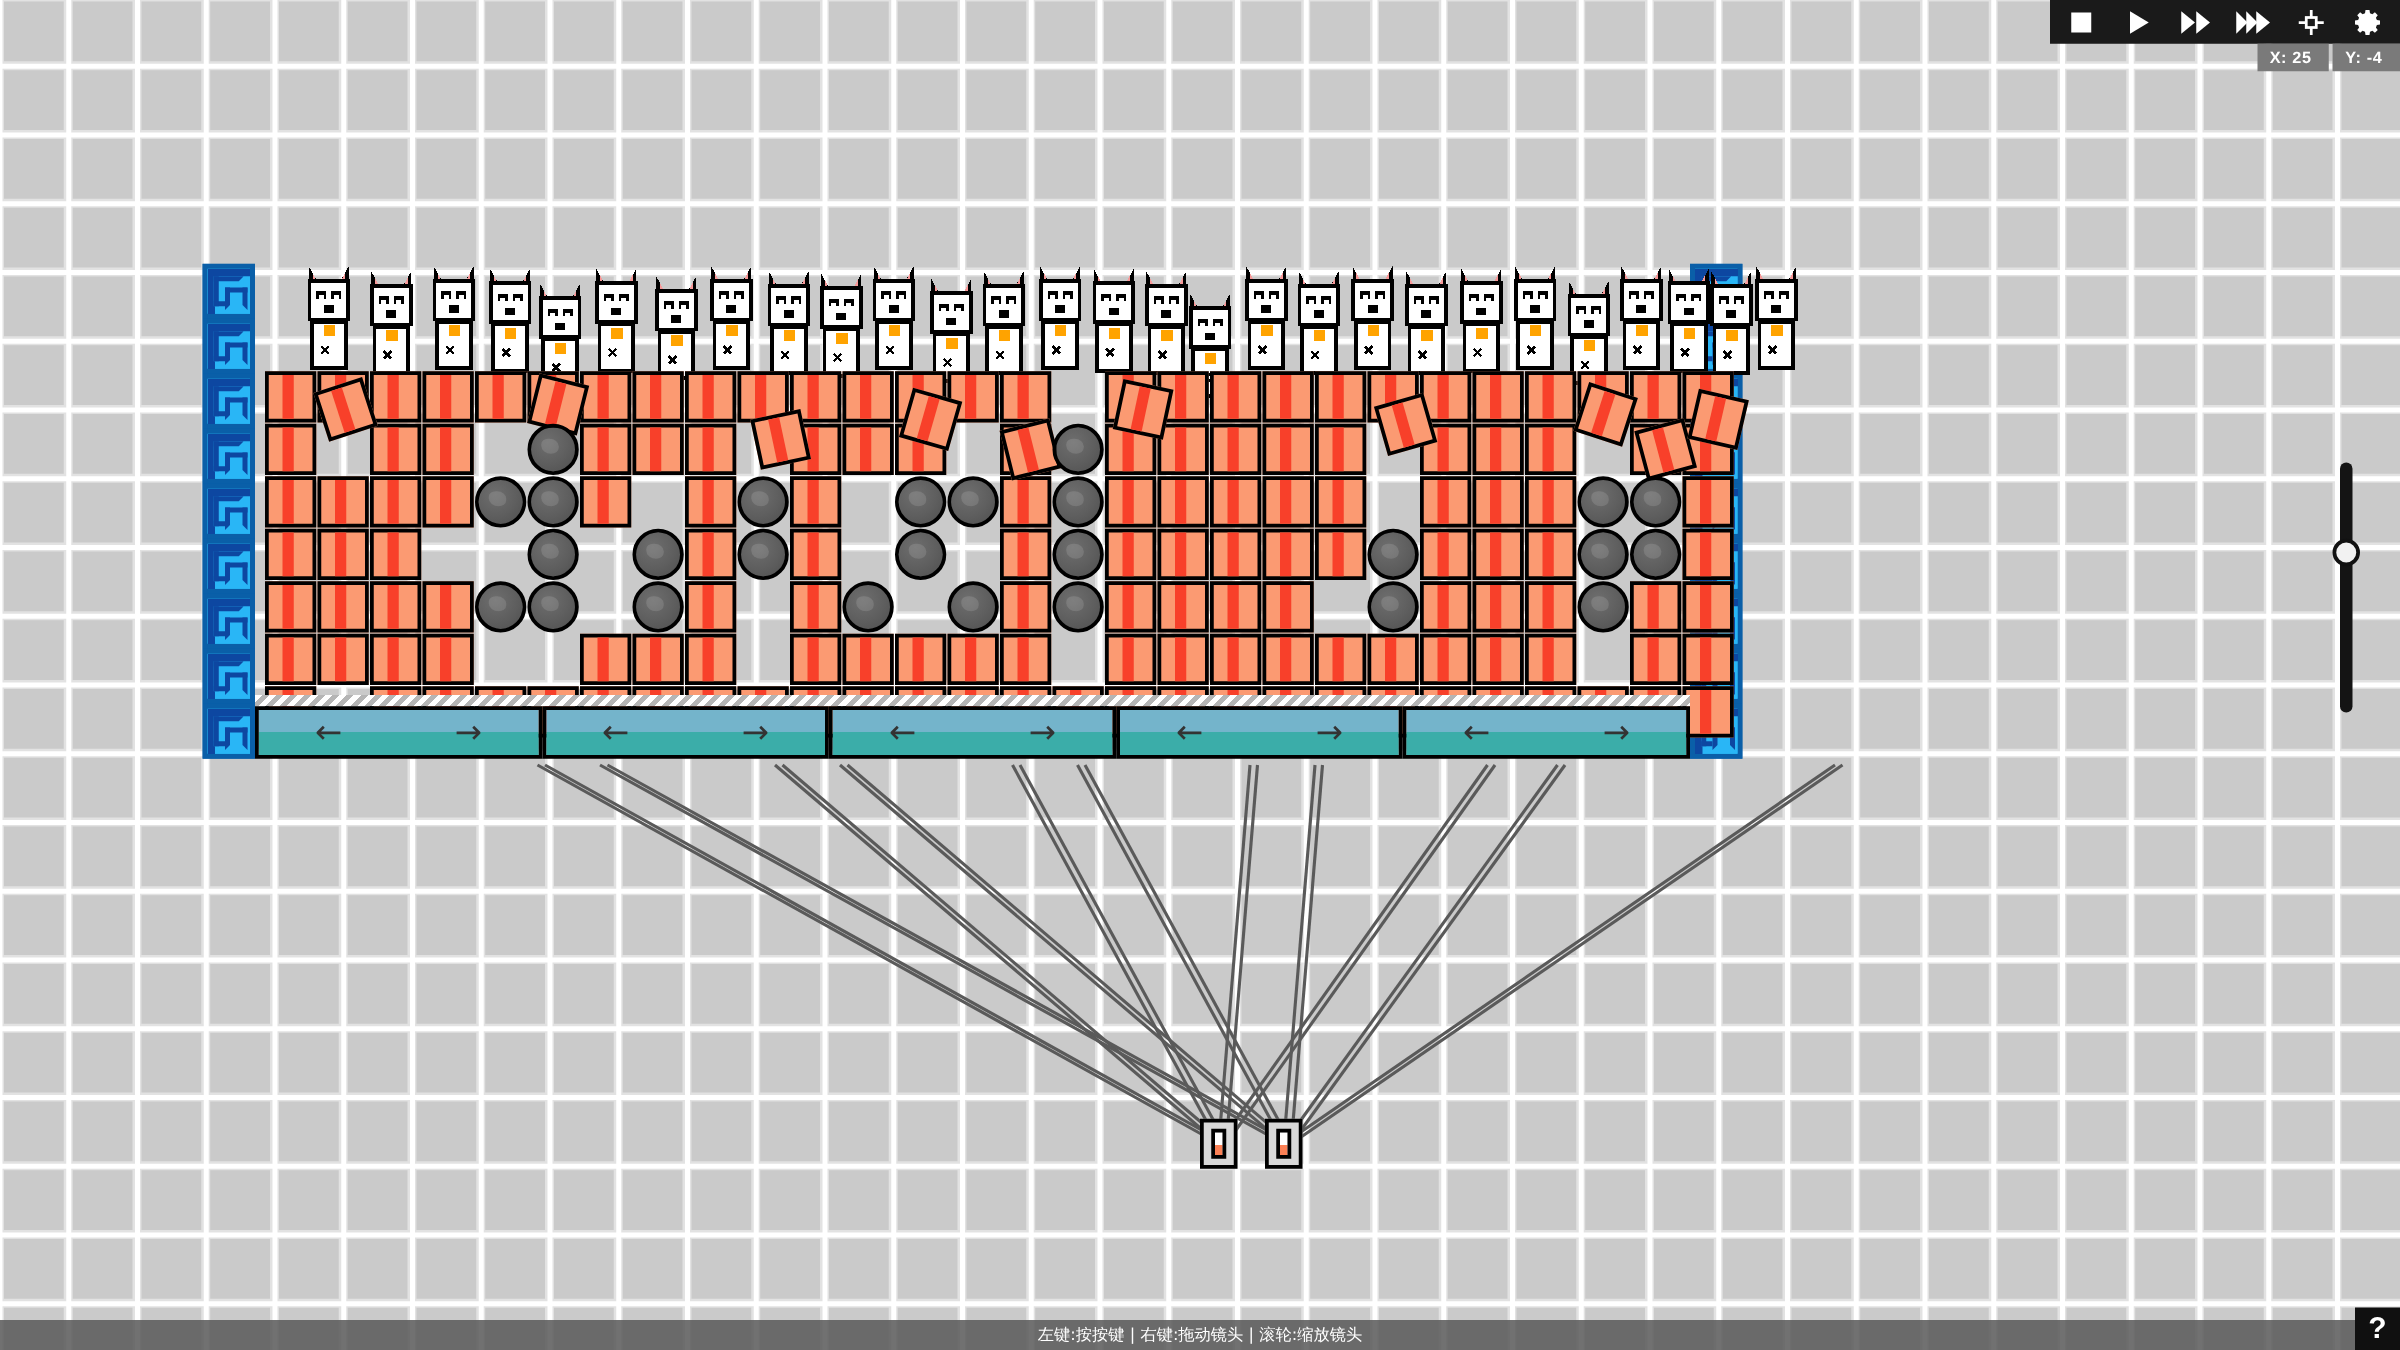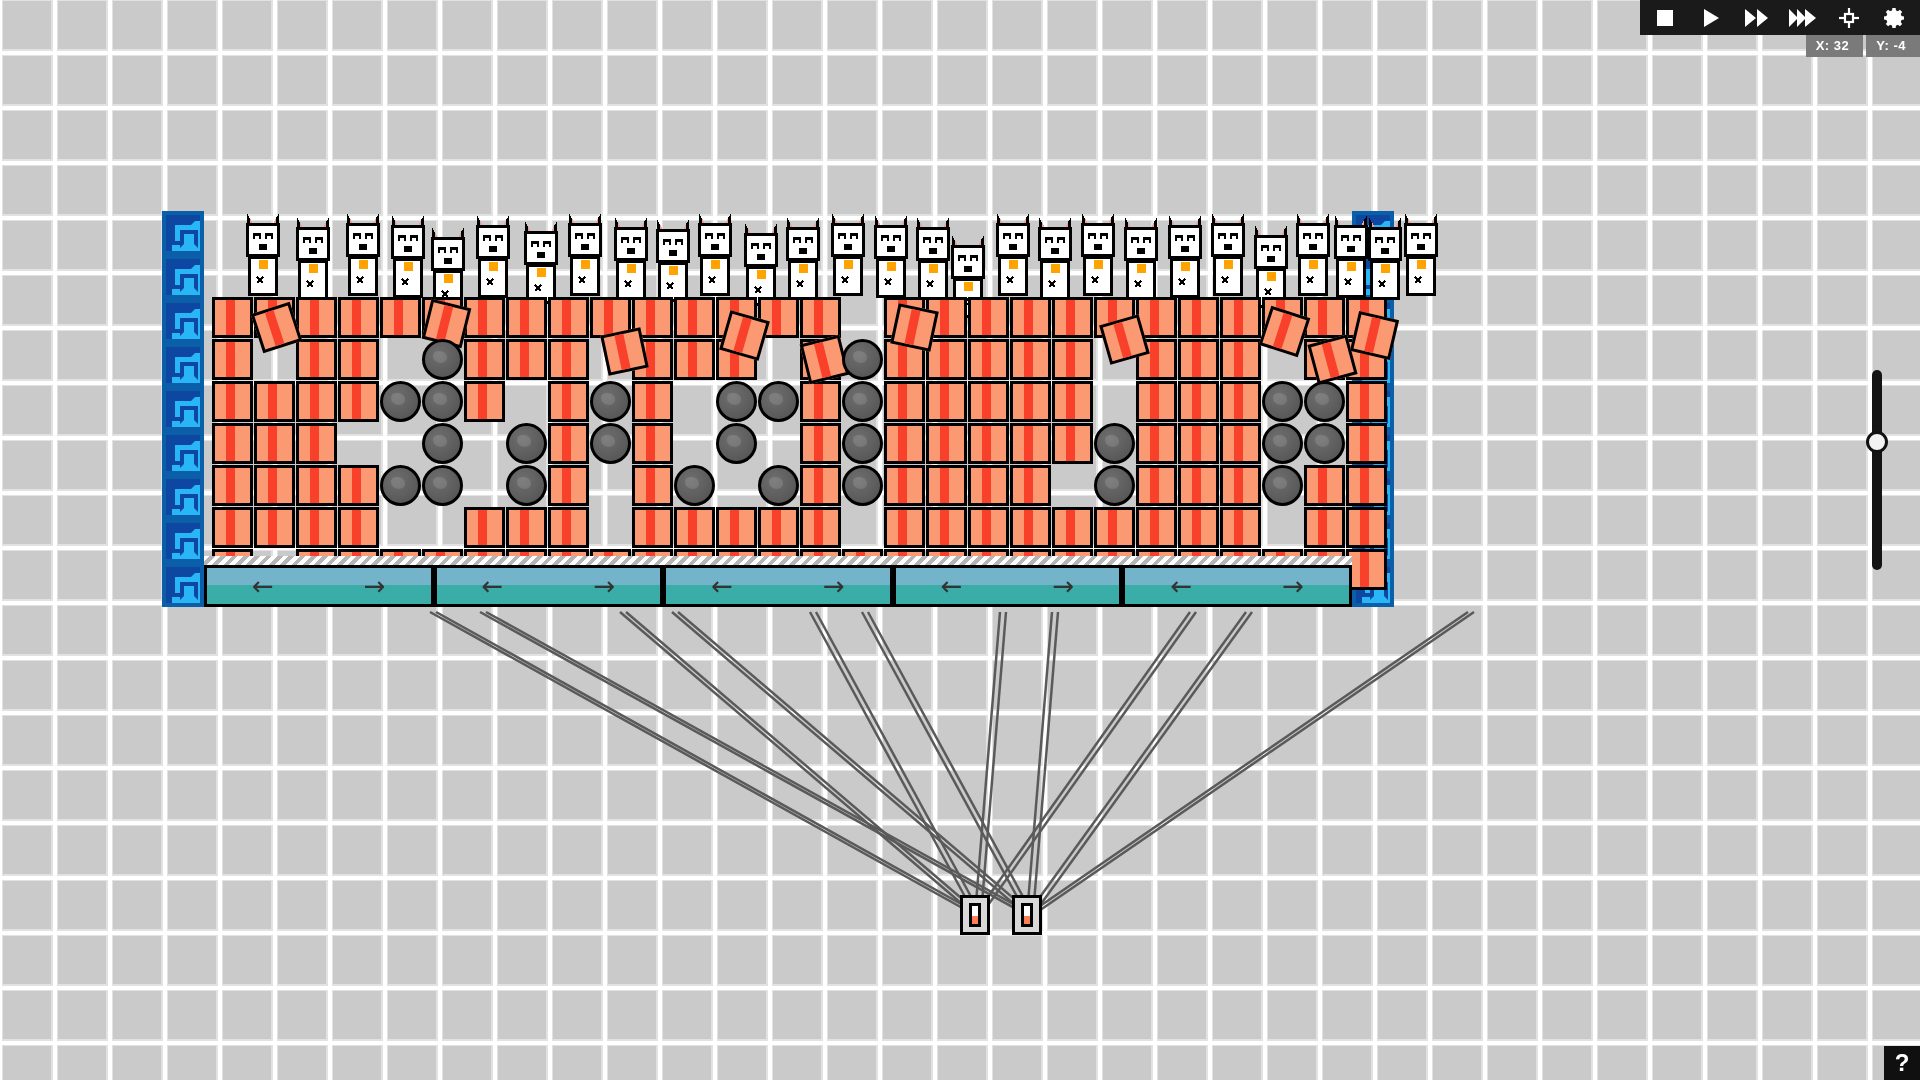--- a/index.html
+++ b/index.html
@@ -1224,23 +1224,26 @@
     </div>
     <div class="tb-btn">
       <svg width="24" height="24" viewBox="0 0 24 24" fill="#ffffff">
         <path d="M12 8.2a3.8 3.8 0 1 0 0 7.6 3.8 3.8 0 0 0 0-7.6zm0 5.6a1.8 1.8 0 1 1 0-3.6 1.8 1.8 0 0 1 0 3.6z"></path>
         <path d="M21 13.6v-3.2l-2.5-.4a6.9 6.9 0 0 0-.8-1.9l1.5-2-2.3-2.3-2 1.5a6.9 6.9 0 0 0-1.9-.8L12.6 2h-3.2l-.4 2.5a6.9 6.9 0 0 0-1.9.8l-2-1.5L2.8 6.1l1.5 2a6.9 6.9 0 0 0-.8 1.9L1 10.4v3.2l2.5.4c.2.7.5 1.3.8 1.9l-1.5 2 2.3 2.3 2-1.5c.6.3 1.2.6 1.9.8l.4 2.5h3.2l.4-2.5c.7-.2 1.3-.5 1.9-.8l2 1.5 2.3-2.3-1.5-2c.3-.6.6-1.2.8-1.9l2.5-.4z"></path>
       </svg>
     </div>
   </div>
 
   <div id="coords">
-    <div class="coord-chip">X: 32</div>
+    <div class="coord-chip">X: 25</div>
     <div class="coord-chip">Y: -4</div>
   </div>
 
   <div id="zoom-slider">
     <div class="knob" style="top: 61px;"></div>
   </div>
 
+  <div id="statusbar">
+    <span>左键:按按键 | 右键:拖动镜头 | 滚轮:缩放镜头</span>
+  </div>
   <div id="help-btn">?</div>
 
 </div>
 
 </body></html>

